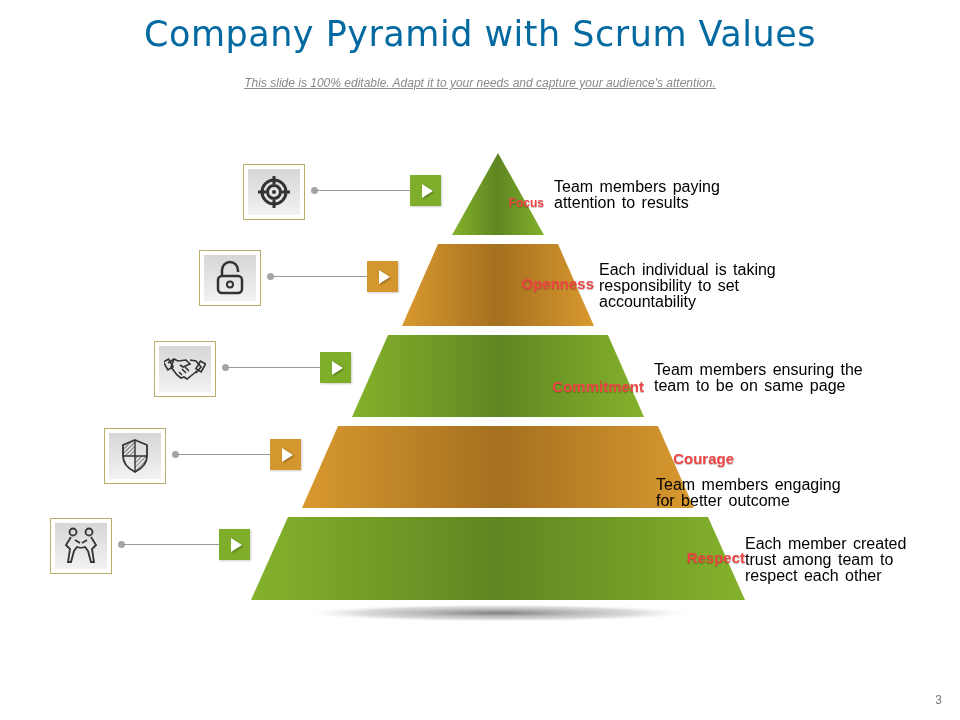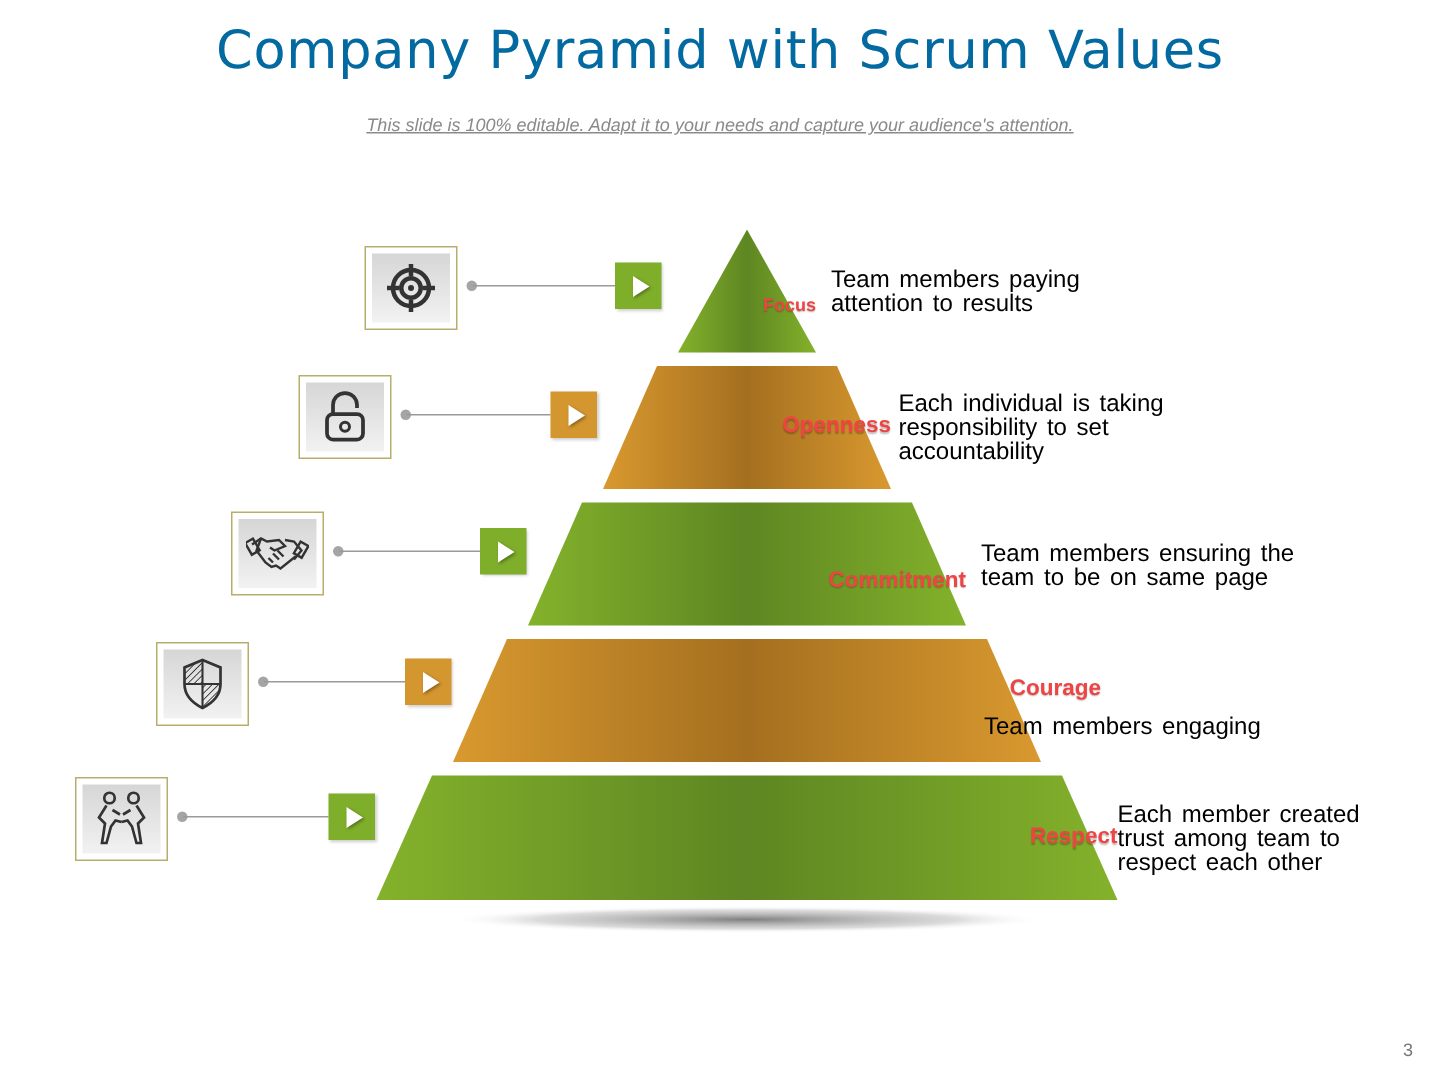--- a/index.html
+++ b/index.html
@@ -110,20 +110,21 @@
       </div>
     </div>
     <div class="dot" style="left: 222px; top: 364px;"></div>
     <div class="connector" style="left: 226px; top: 367px; width: 94px;"></div>
     <div class="play" style="left: 320px; top: 352px; background: rgb(127, 174, 42);">
       <div class="play-tri"></div>
     </div>
     <div class="tier-label" style="left: 302px; width: 392px; font-size: 15px; top: 450px; padding-left: 40px;">Courage</div>
     <div class="desc" style="left: 656px; top: 445px; margin-top: 32px;">
       <div>Team  members  engaging</div>
+      <div>for better outcome</div>
     </div>
     <div class="icon-box" style="left: 104px; top: 428px; width: 62px; height: 56px;">
       <div class="icon-inner">
         <svg width="34" height="38" viewBox="0 0 34 38">
           <defs>
             <pattern id="hatch" width="3" height="3" patternUnits="userSpaceOnUse" patternTransform="rotate(45)">
               <line x1="0" y1="0" x2="0" y2="3" stroke="#333" stroke-width="1.2"></line>
             </pattern>
           </defs>
           <path d="M17 3l12 5v11c0 8-6 13-12 16C11 32 5 27 5 19V8z" fill="none" stroke="#333" stroke-width="1.8"></path>

